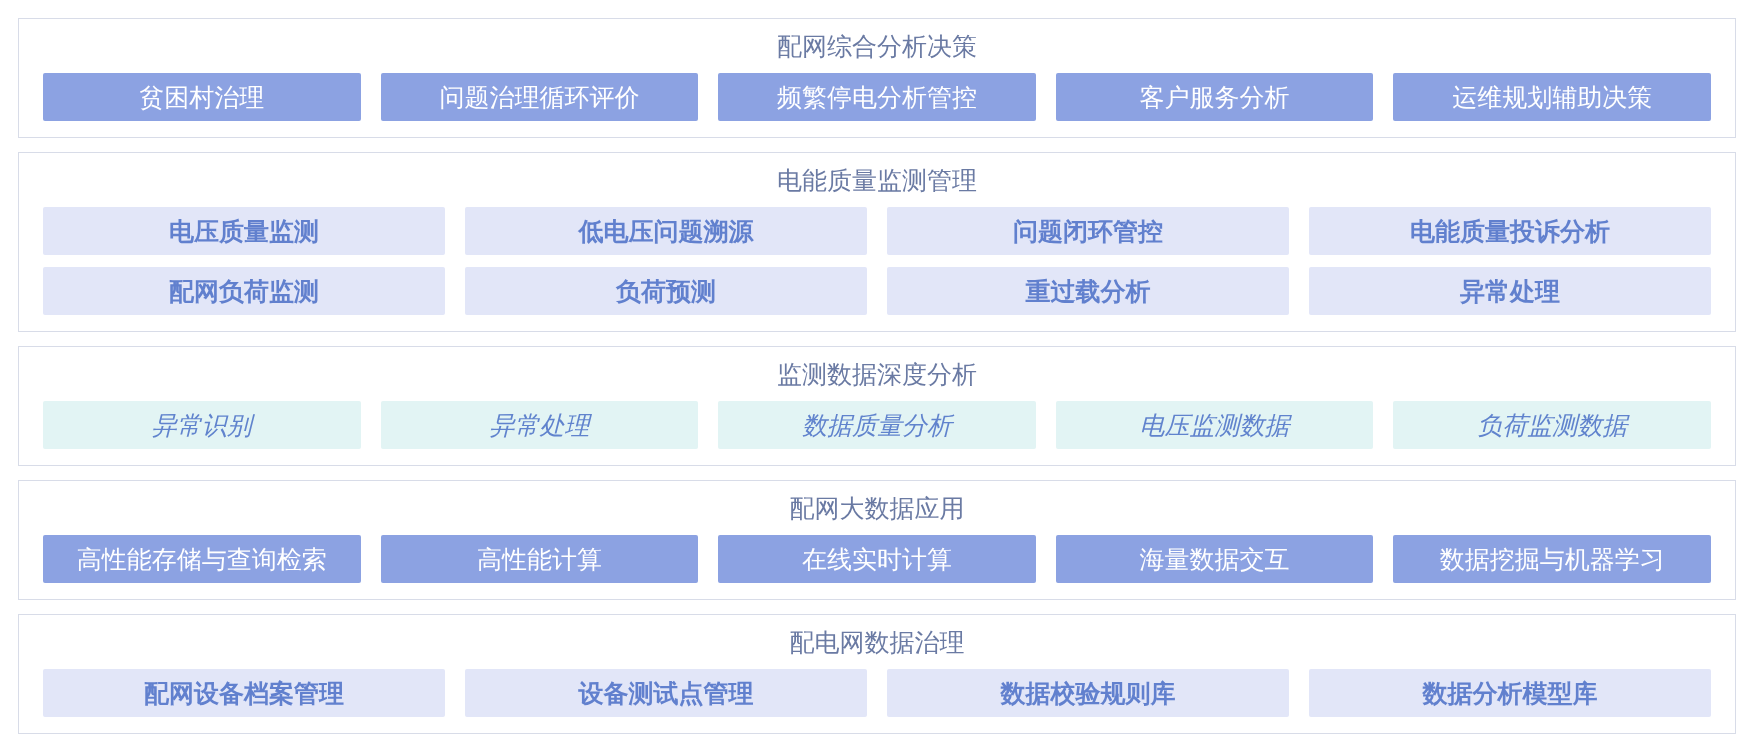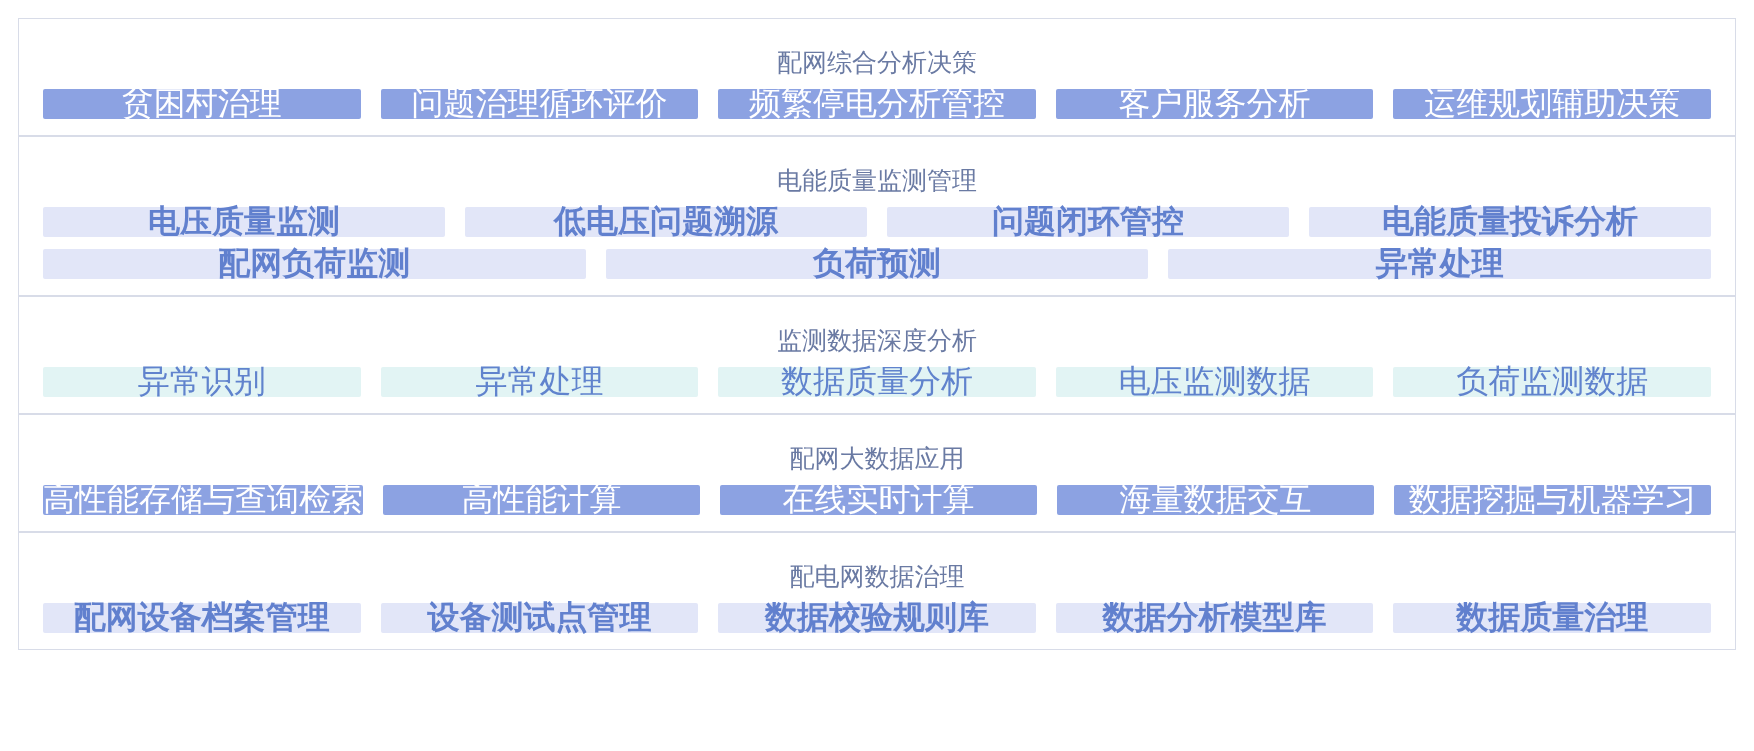--- a/index.html
+++ b/index.html
@@ -21,49 +21,50 @@
   }
   .page {
     width: 1754px;
     min-height: 751px;
     padding: 18px;
     background: #ffffff;
   }
   .panel {
     border: 1px solid var(--border-color);
     background: #ffffff;
-    padding: 28px 24px 16px 24px;
+    padding: 12px 24px 16px 24px;
+    margin-bottom: 14px;
   }
   .panel-title {
     text-align: center;
     font-size: 25px;
     line-height: 30px;
     color: var(--title-color);
     margin-bottom: 12px;
     font-weight: 400;
   }
   .btn-row {
     display: flex;
     gap: 20px;
   }
   .btn-row + .btn-row { margin-top: 12px; }
   .tile {
     flex: 1 1 0;
-    height: 30px;
+    height: 48px;
     display: flex;
     align-items: center;
     justify-content: center;
-    font-size: 32px;
+    font-size: 25px;
     border-radius: 2px;
     cursor: pointer;
     white-space: nowrap;
   }
   .style-solid-blue .tile { background: var(--solid-bg); color: var(--solid-text); }
   .style-lavender  .tile { background: var(--lav-bg);  color: var(--lav-text); font-weight: bold; }
-  .style-teal      .tile { background: var(--teal-bg); color: var(--teal-text); }
+  .style-teal      .tile { background: var(--teal-bg); color: var(--teal-text); font-style: italic; }
 </style>
 </head>
 <body>
 
 <div class="page" id="root">
     <section class="panel style-solid-blue">
       <div class="panel-title">配网综合分析决策</div>
       <div class="btn-row">
         <div class="tile">贫困村治理</div>
         <div class="tile">问题治理循环评价</div>
@@ -76,20 +77,21 @@
       <div class="panel-title">电能质量监测管理</div>
       <div class="btn-row">
         <div class="tile">电压质量监测</div>
         <div class="tile">低电压问题溯源</div>
         <div class="tile">问题闭环管控</div>
         <div class="tile">电能质量投诉分析</div>
       </div>
       <div class="btn-row">
         <div class="tile">配网负荷监测</div>
         <div class="tile">负荷预测</div>
+        <div class="tile">重过载分析</div>
         <div class="tile">异常处理</div>
       </div>
     </section>
     <section class="panel style-teal">
       <div class="panel-title">监测数据深度分析</div>
       <div class="btn-row">
         <div class="tile">异常识别</div>
         <div class="tile">异常处理</div>
         <div class="tile">数据质量分析</div>
         <div class="tile">电压监测数据</div>
@@ -106,16 +108,15 @@
         <div class="tile">数据挖掘与机器学习</div>
       </div>
     </section>
     <section class="panel style-lavender">
       <div class="panel-title">配电网数据治理</div>
       <div class="btn-row">
         <div class="tile">配网设备档案管理</div>
         <div class="tile">设备测试点管理</div>
         <div class="tile">数据校验规则库</div>
         <div class="tile">数据分析模型库</div>
-        <div class="tile">数据质量治理</div>
       </div>
     </section>
   </div>
 
 </body></html>

